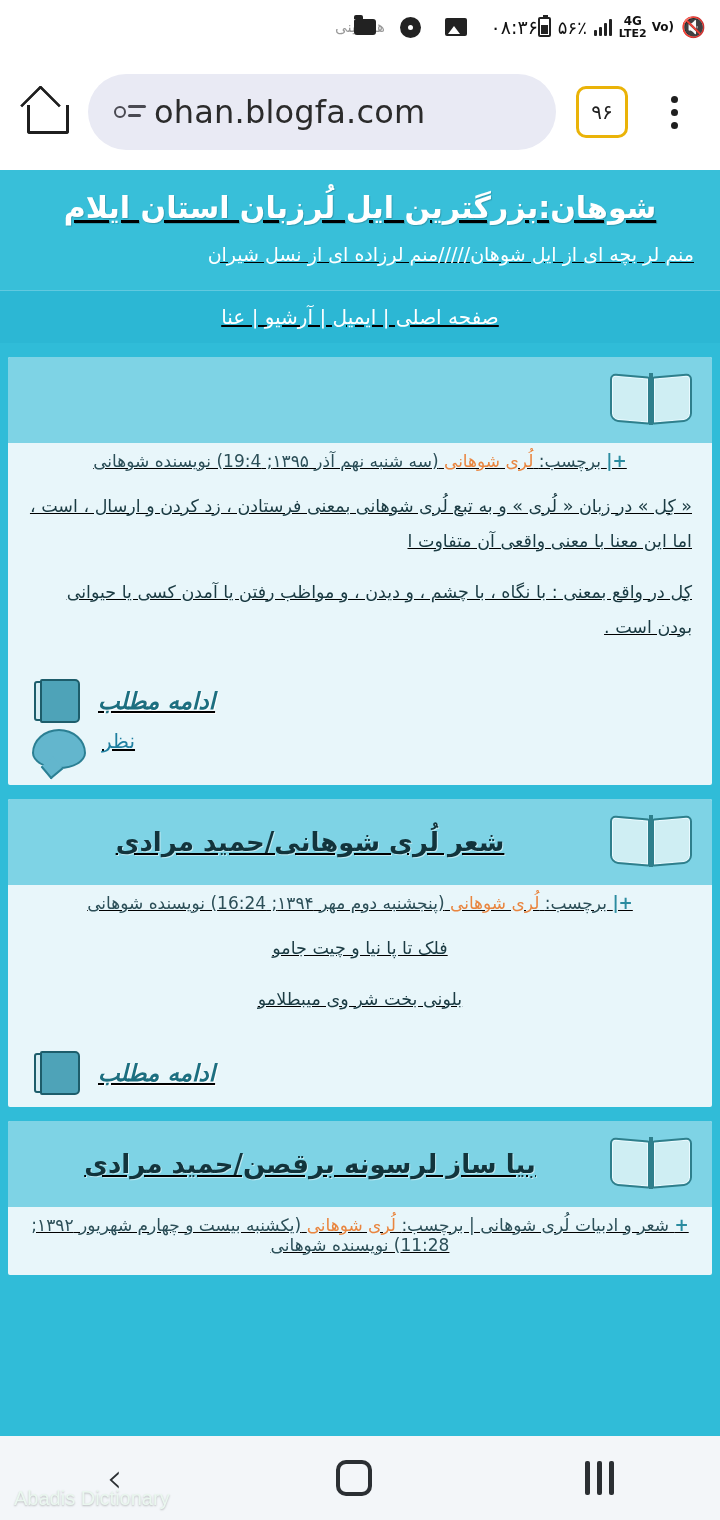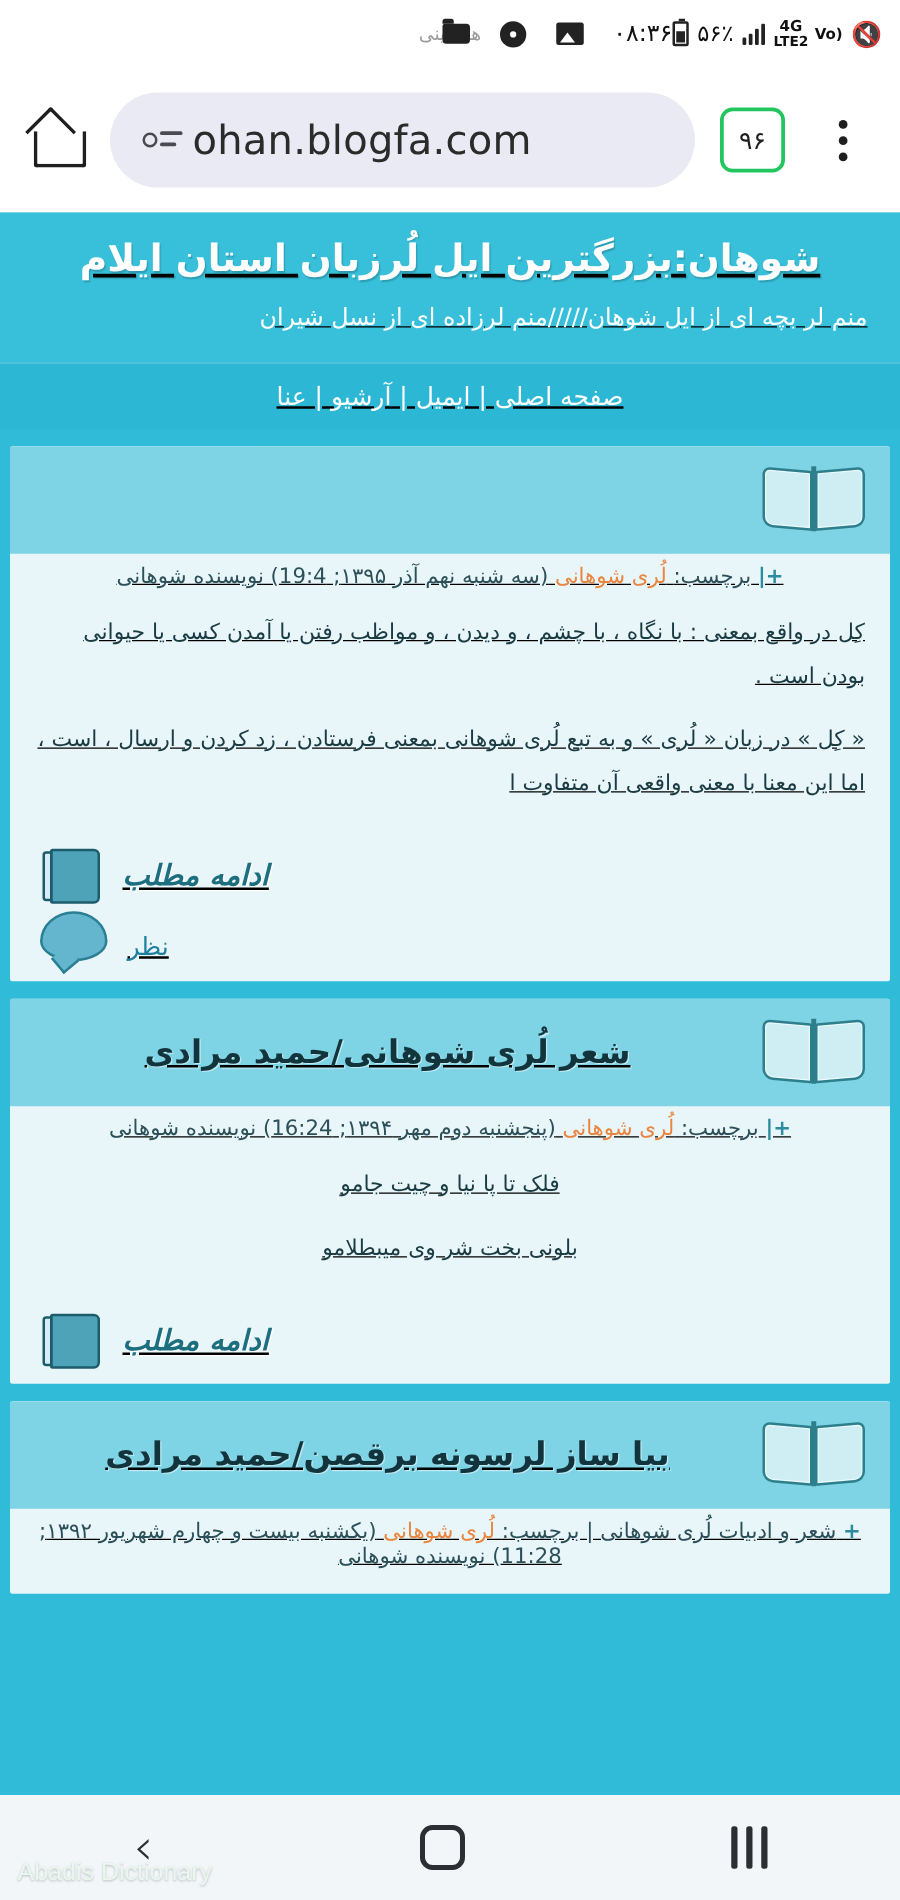--- a/index.html
+++ b/index.html
@@ -51,21 +51,21 @@
   .clock { font-size:19px; color:#111; }
 
   
   .browserbar {
     height: 116px; width:100%; background:#ffffff;
     display:flex; align-items:center; padding: 0 26px 0 22px;
   }
   .kebab { width:40px; display:flex; flex-direction:column; align-items:center; gap:6px; }
   .kebab i { width:7px;height:7px;border-radius:50%;background:#1f1f1f;display:block;}
   .tabcount {
-    width:52px;height:52px;border:3px solid #22c55e;border-radius:10px;
+    width:52px;height:52px;border:3px solid #eab308;border-radius:10px;
     display:flex;align-items:center;justify-content:center;
     font-size:20px;color:#1f1f1f; margin-right: 26px;
   }
   .omnibox {
     flex:1; height:76px; background:#e9eaf4; border-radius:38px;
     display:flex; align-items:center; padding:0 26px; margin: 0 20px;
     overflow:hidden; direction:ltr;
   }
   .lock-ico { width:32px;height:30px; flex:0 0 auto; position:relative; margin-right:8px;}
   .lock-ico .dot { position:absolute; left:0; top:9px; width:12px;height:12px;border-radius:50%;border:2.5px solid #4a4a52; }
@@ -139,21 +139,21 @@
     padding: 12px 0 0 22px; direction:ltr;
   }
   .more-book { width:54px;height:48px; position:relative; flex:0 0 auto;}
   .more-book .cover { position:absolute; inset:2px 4px 2px 10px; background:#4ea3b8; border:2px solid #1d5d6b; border-radius:2px 5px 5px 2px;}
   .more-book .edge { position:absolute; left:4px; top:4px; width:8px; height:40px; background:#d8eef4; border:2px solid #1d5d6b; border-radius:3px 0 0 3px;}
   .more-label {
     font-size:23px; font-weight:bold; color:#1d6f80; font-style:italic;
     text-shadow: 1px 1px 0 #ffffff;
   }
   .cmt-row {
-    display:flex; align-items:flex-end; gap:16px; padding: 4px 0 6px 24px; direction:ltr;
+    display:flex; align-items:flex-start; gap:16px; padding: 4px 0 6px 24px; direction:ltr;
   }
   .bubble {
     width:54px;height:40px;background:#63b6cd;border:2px solid #2b7f93;
     border-radius:50% 50% 50% 50%/60% 60% 40% 40%; position:relative; flex:0 0 auto;
   }
   .bubble:after{
     content:""; position:absolute; bottom:-9px; left:10px; width:14px;height:14px;
     background:#63b6cd; border-right:2px solid #2b7f93; border-bottom:2px solid #2b7f93;
     transform: rotate(50deg);
   }
@@ -244,22 +244,22 @@
           <span class="spine"></span>
       </span>
     </div>
     <div class="post-meta">
       <span class="plus">+|</span>
       <span>برچسب:</span>
       <span class="tag">لُری شوهانی</span>
       <span>(سه شنبه نهم آذر ۱۳۹۵; 19:4) نویسنده شوهانی</span>
     </div>
     <div class="post-body">
+      <p>« کِل »  در زبان « لُری » و به تبع لُری شوهانی بمعنی  فرستادن ، زد کردن و ارسال  ، است ، اما  این معنا با معنی واقعی آن متفاوت ا</p>
       <p>کِل  در واقع بمعنی :  با  نگاه ، با چشم ، و دیدن ، و مواظب رفتن یا آمدن  کسی یا حیوانی بودن است .</p>
-      <p>« کِل »  در زبان « لُری » و به تبع لُری شوهانی بمعنی  فرستادن ، زد کردن و ارسال  ، است ، اما  این معنا با معنی واقعی آن متفاوت ا</p>
     </div>
     <div class="more-row">
       <span class="more-book">
         <span class="cover"></span>
           <span class="edge"></span>
       </span>
       <span class="more-label">ادامه مطلب</span>
     </div>
     <div class="cmt-row">
       <span class="bubble"></span>

